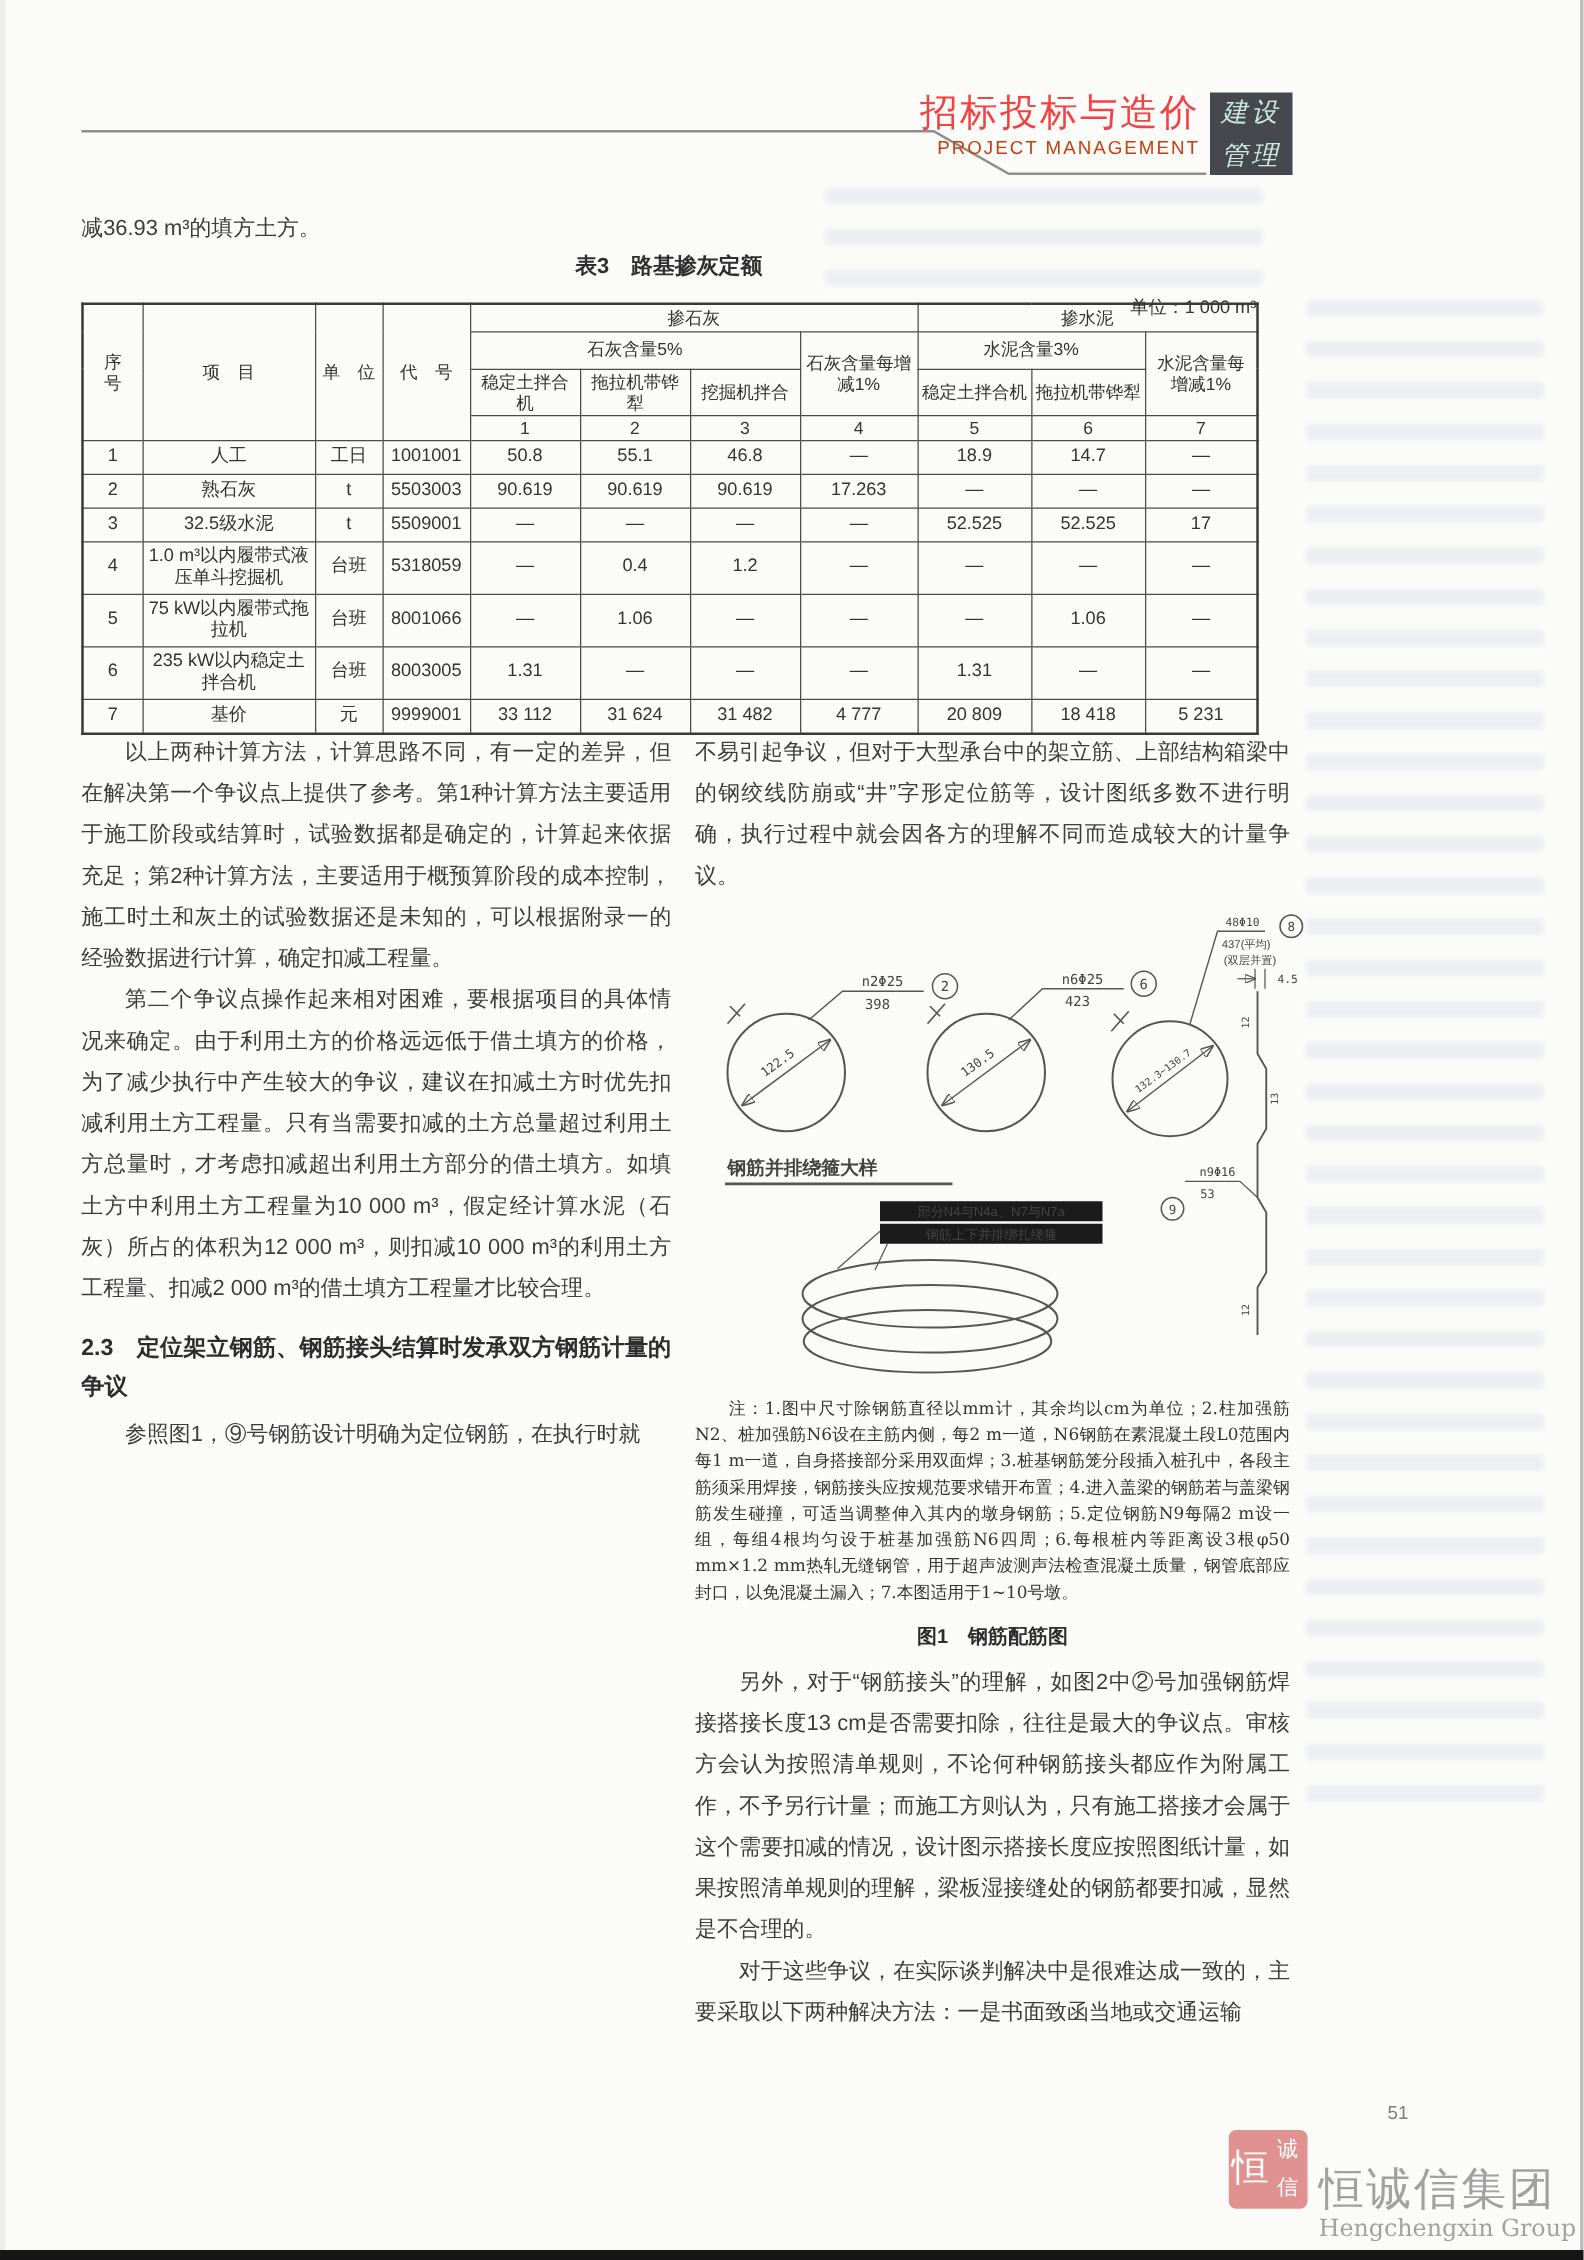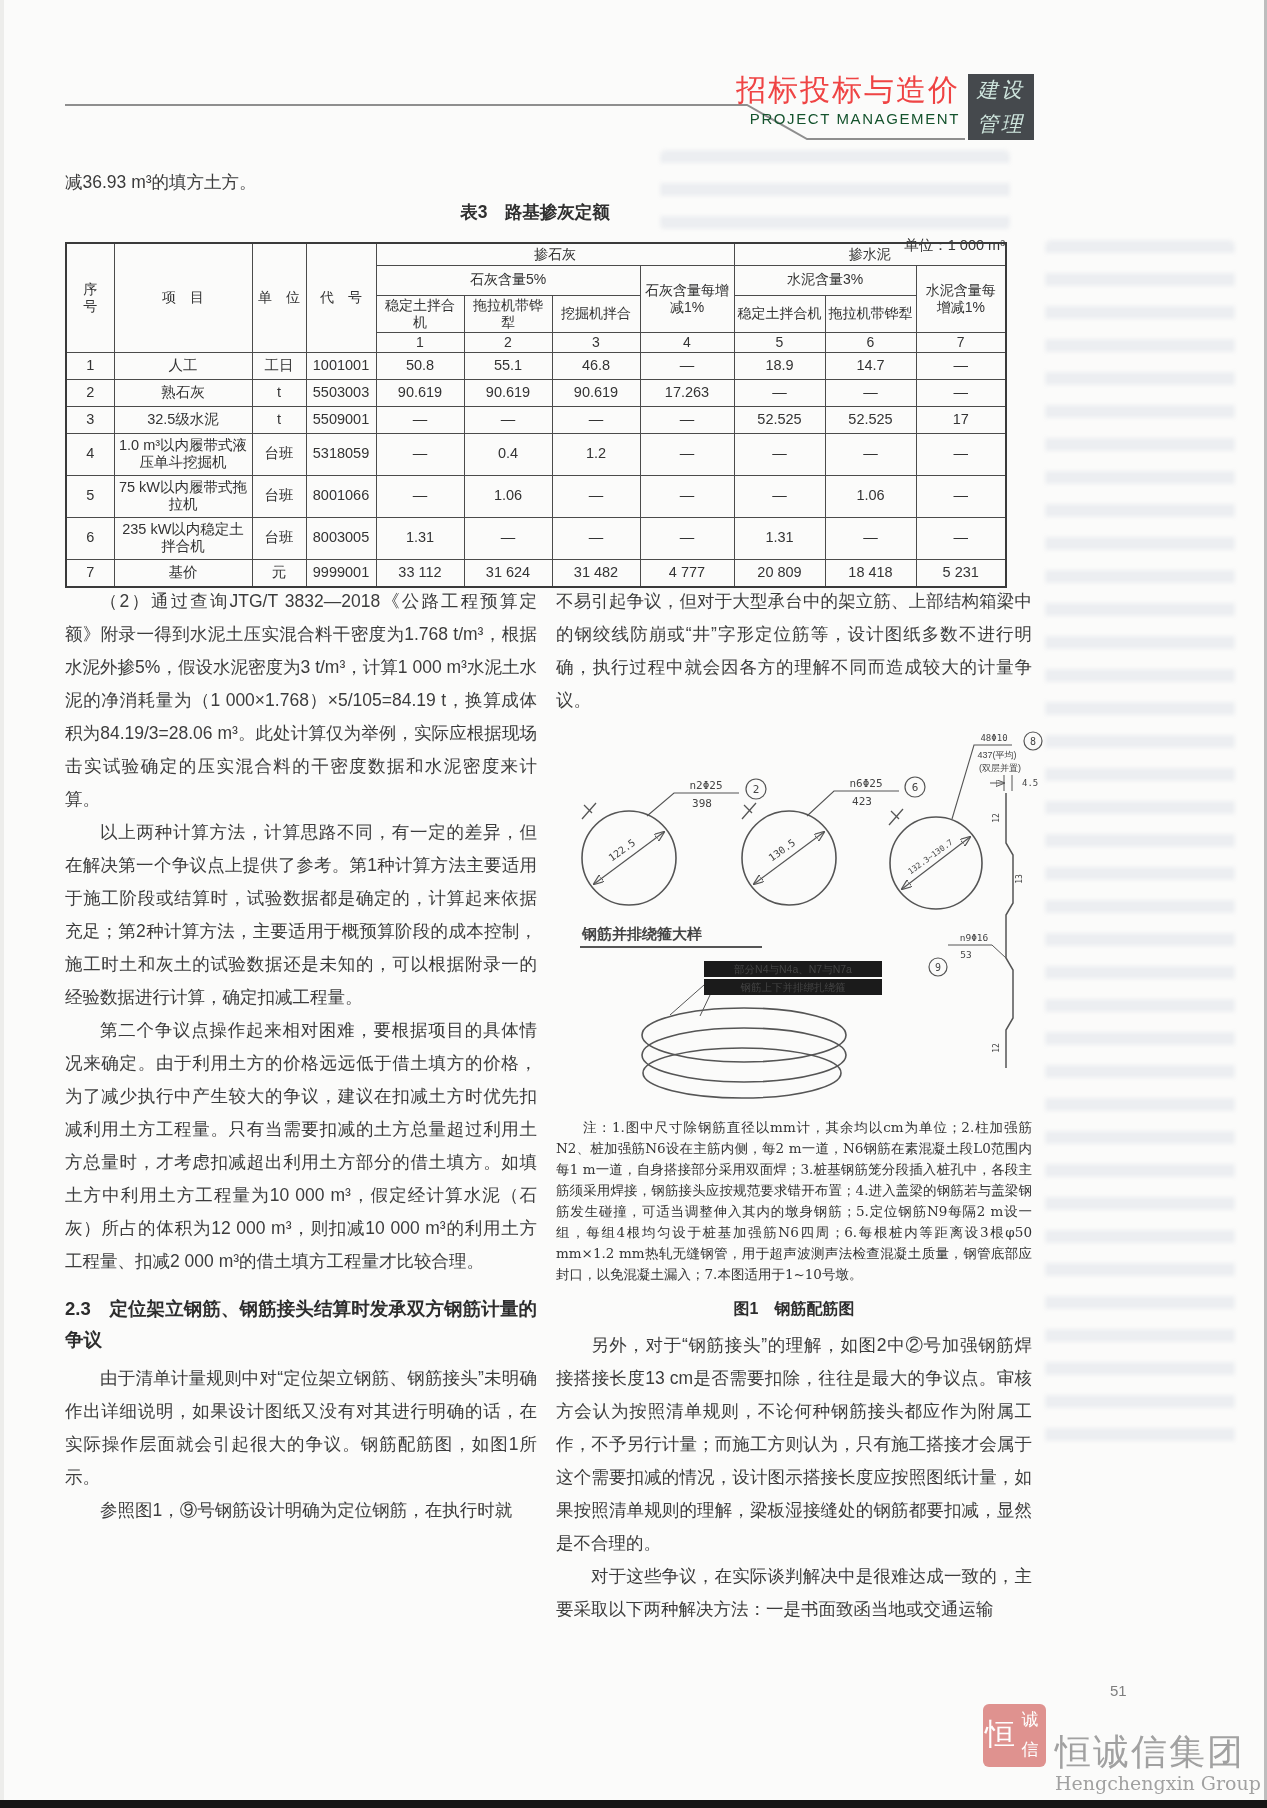--- a/index.html
+++ b/index.html
@@ -10,21 +10,21 @@
   .scan-right{position:absolute;right:0;top:0;width:3px;height:100%;background:#bdbdbd;}
   .scan-left{position:absolute;left:0;top:0;width:4px;height:100%;background:#ededeb;}
   
   .ghost{position:absolute;background:repeating-linear-gradient(180deg,rgba(110,130,165,.10) 0 13px,transparent 13px 33px);
          filter:blur(2px);border-radius:6px;}
   
   .head-rule{position:absolute;left:65px;top:95px;}
   .head-cn{position:absolute;left:640px;top:70px;width:320px;text-align:right;
            font-size:30px;letter-spacing:2px;color:#ef4444;font-weight:500;}
   .head-en{position:absolute;left:640px;top:110px;width:320px;text-align:right;
-           font-size:15px;letter-spacing:1.6px;color:#14532d;}
+           font-size:15px;letter-spacing:1.6px;color:#c2410c;}
   .head-logo{position:absolute;left:968px;top:74px;width:66px;height:66px;background:#45494d;
              display:flex;flex-direction:column;align-items:center;justify-content:center;gap:11px;}
   .head-logo span{color:#cfe6de;font-size:21px;line-height:23px;font-style:italic;
                   font-family:"DejaVu Serif",serif;letter-spacing:3px;}
   
   .intro{position:absolute;left:65px;top:152px;font-size:17.5px;color:#3a3a3a;}
   
   .tbl-title{position:absolute;left:65px;top:200px;width:940px;text-align:center;
              font-size:17.5px;font-weight:700;color:#2f2f2f;}
   .tbl-unit{position:absolute;left:65px;top:216px;width:940px;text-align:right;font-size:14.5px;color:#333;margin-top:20px;}
@@ -216,25 +216,23 @@
           <td>31 482</td>
           <td>4 777</td>
           <td>20 809</td>
           <td>18 418</td>
           <td>5 231</td>
     </tr>
   </tbody>
     </table>
 
   <div class="colL">
-    <p class="body">（2）通过查询JTG/T 3832—2018《公路工程预算定额》附录一得到水泥土压实混合料干密度为1.768 t/m³，根据水泥外掺5%，假设水泥密度为3 t/m³，计算1 000 m³水泥土水泥的净消耗量为（1 000×1.768）×5/105=84.19 t，换算成体积为84.19/3=28.06 m³。此处计算仅为举例，实际应根据现场击实试验确定的压实混合料的干密度数据和水泥密度来计算。</p>
     <p class="body">以上两种计算方法，计算思路不同，有一定的差异，但在解决第一个争议点上提供了参考。第1种计算方法主要适用于施工阶段或结算时，试验数据都是确定的，计算起来依据充足；第2种计算方法，主要适用于概预算阶段的成本控制，施工时土和灰土的试验数据还是未知的，可以根据附录一的经验数据进行计算，确定扣减工程量。</p>
     <p class="body">第二个争议点操作起来相对困难，要根据项目的具体情况来确定。由于利用土方的价格远远低于借土填方的价格，为了减少执行中产生较大的争议，建议在扣减土方时优先扣减利用土方工程量。只有当需要扣减的土方总量超过利用土方总量时，才考虑扣减超出利用土方部分的借土填方。如填土方中利用土方工程量为10 000 m³，假定经计算水泥（石灰）所占的体积为12 000 m³，则扣减10 000 m³的利用土方工程量、扣减2 000 m³的借土填方工程量才比较合理。</p>
     <h2 class="sec">2.3　定位架立钢筋、钢筋接头结算时发承双方钢筋计量的争议</h2>
-    <p class="body">由于清单计量规则中对“定位架立钢筋、钢筋接头”未明确作出详细说明，如果设计图纸又没有对其进行明确的话，在实际操作层面就会引起很大的争议。钢筋配筋图，如图1所示。</p>
     <p class="body">参照图1，⑨号钢筋设计明确为定位钢筋，在执行时就</p>
   </div>
 
   <div class="colR">
     <p class="body noindent">不易引起争议，但对于大型承台中的架立筋、上部结构箱梁中的钢绞线防崩或“井”字形定位筋等，设计图纸多数不进行明确，执行过程中就会因各方的理解不同而造成较大的计量争议。</p>
 
     <svg class="fig" width="505" height="392" viewBox="0 0 505 392">
       <defs>
         <marker id="ah" markerWidth="9" markerHeight="7" refX="8" refY="3.5" orient="auto-start-reverse">
           <path d="M0,0 L9,3.5 L0,7 Z" fill="#555" stroke="none"></path>

